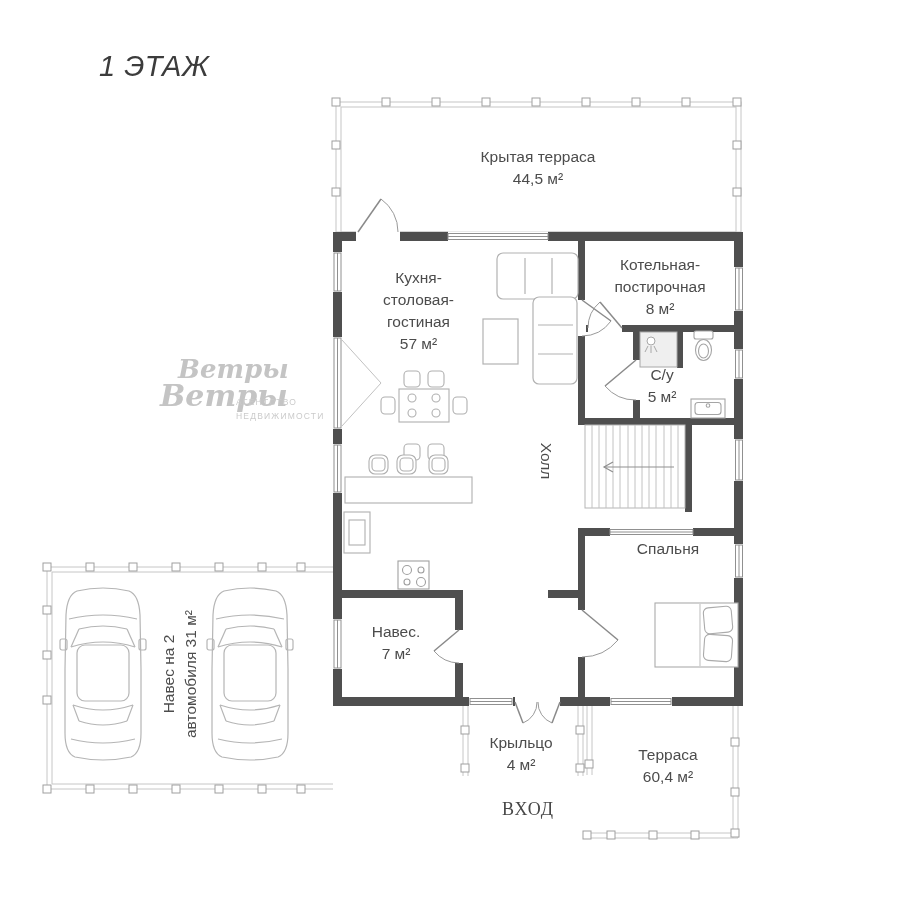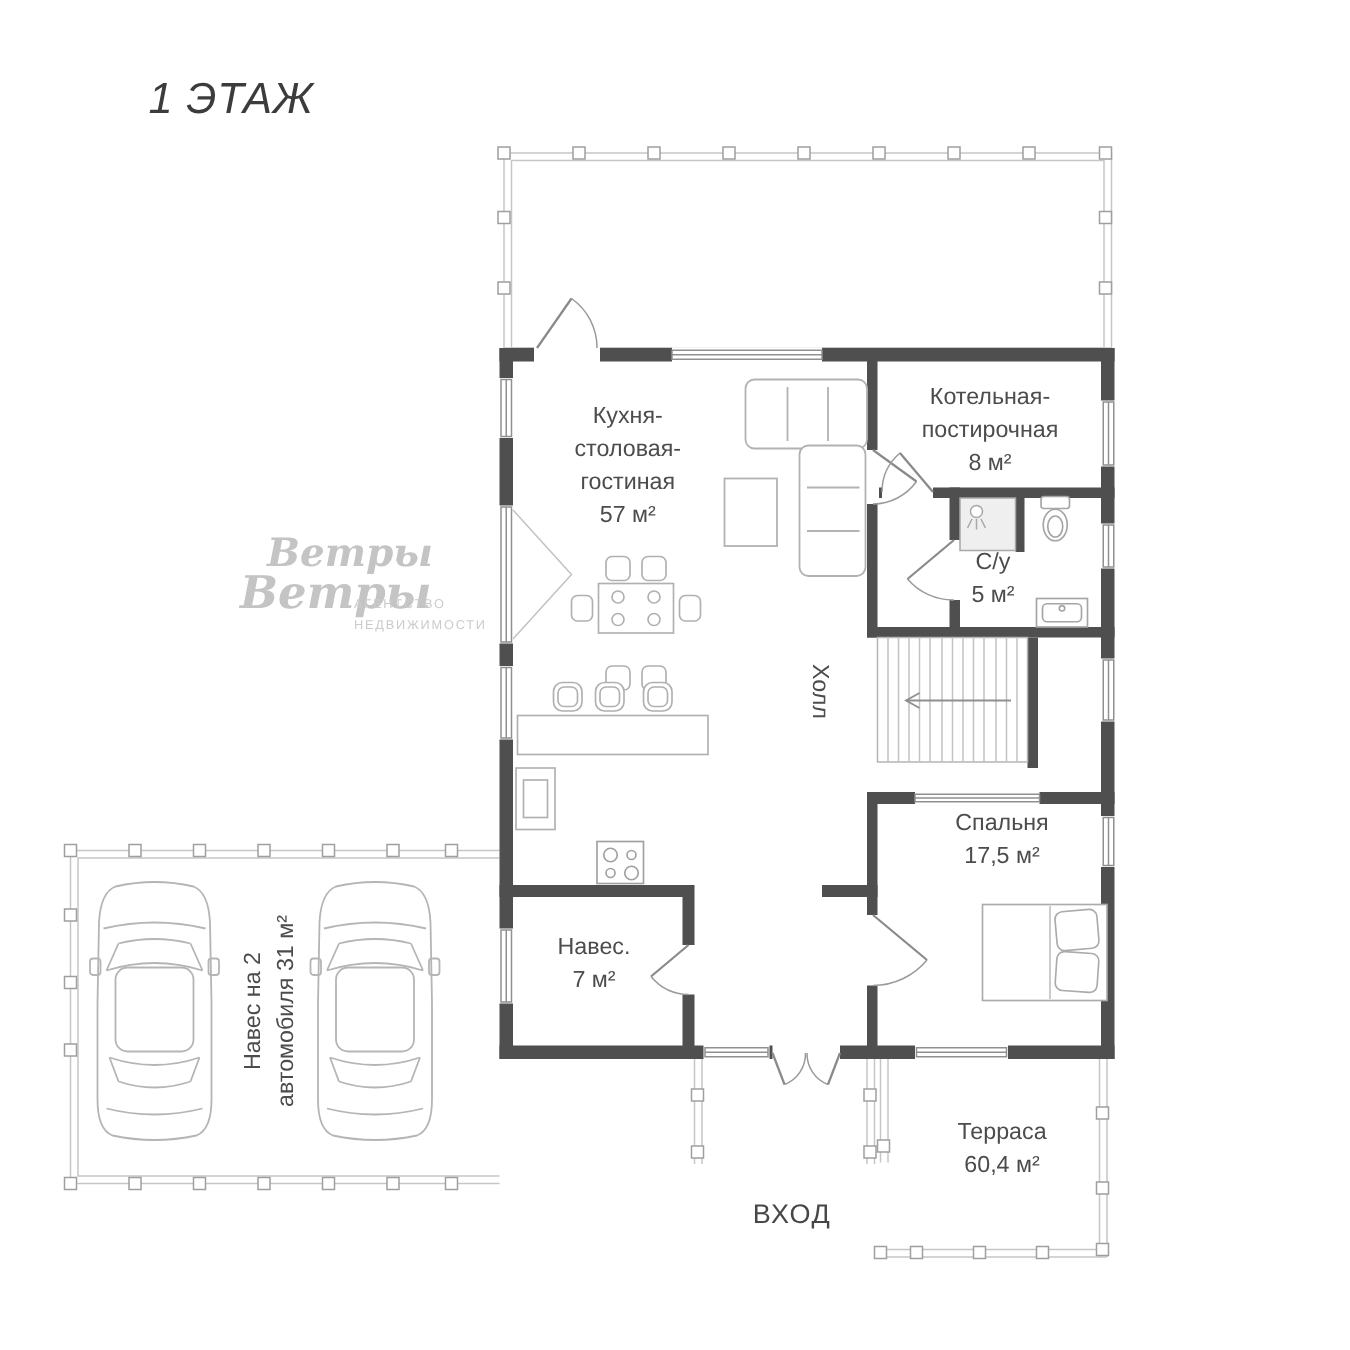--- a/index.html
+++ b/index.html
@@ -319,20 +319,24 @@
 
   <div class="watermark">
     <div class="wm-script wm1">Ветры</div>
     <div class="wm-script wm2">Ветры</div>
     <div class="wm-tag">
       <div>АГЕНТСТВО</div>
       <div>НЕДВИЖИМОСТИ</div>
     </div>
   </div>
 
+  <div class="lbl" style="left:438px;top:146px;width:200px;">
+    <span class="nm">Крытая терраса</span>
+    <span class="area">44,5 м²</span>
+  </div>
 
   <div class="lbl" style="left:366px;top:267px;width:105px;">
     <span class="nm">Кухня-столовая-гостиная</span>
     <span class="area">57 м²</span>
   </div>
 
   <div class="lbl" style="left:600px;top:254px;width:120px;">
     <span class="nm">Котельная-постирочная</span>
     <span class="area">8 м²</span>
   </div>
@@ -341,35 +345,38 @@
     <span class="nm">С/у</span>
     <span class="area">5 м²</span>
   </div>
 
   <div class="lbl lbl-hall" style="left:518px;top:450px;width:56px;">
     <span class="nm">Холл</span>
   </div>
 
   <div class="lbl" style="left:593px;top:538px;width:150px;">
     <span class="nm">Спальня</span>
-    <span class="area">17,5 м²</span>
   </div>
 
   <div class="lbl" style="left:346px;top:621px;width:100px;">
     <span class="nm">Навес.</span>
     <span class="area">7 м²</span>
   </div>
 
 
+  <div class="lbl" style="left:460px;top:732px;width:122px;">
+    <span class="nm">Крыльцо</span>
+    <span class="area">4 м²</span>
+  </div>
 
   <div class="lbl" style="left:607px;top:744px;width:122px;">
     <span class="nm">Терраса</span>
     <span class="area">60,4 м²</span>
   </div>
 
   <div class="lbl lbl-carport" style="left:85px;top:652px;width:190px;">
     <span class="nm">Навес на 2</span>
     <span class="area">автомобиля 31 м²</span>
   </div>
 
-  <div class="lbl lbl-entrance" style="left:477px;top:797px;width:102px;">ВХОД</div>
+  <div class="lbl lbl-entrance" style="left:477px;top:797px;width:102px;font-family:Liberation Serif, serif;">ВХОД</div>
 
 </div>
 
 </body></html>

